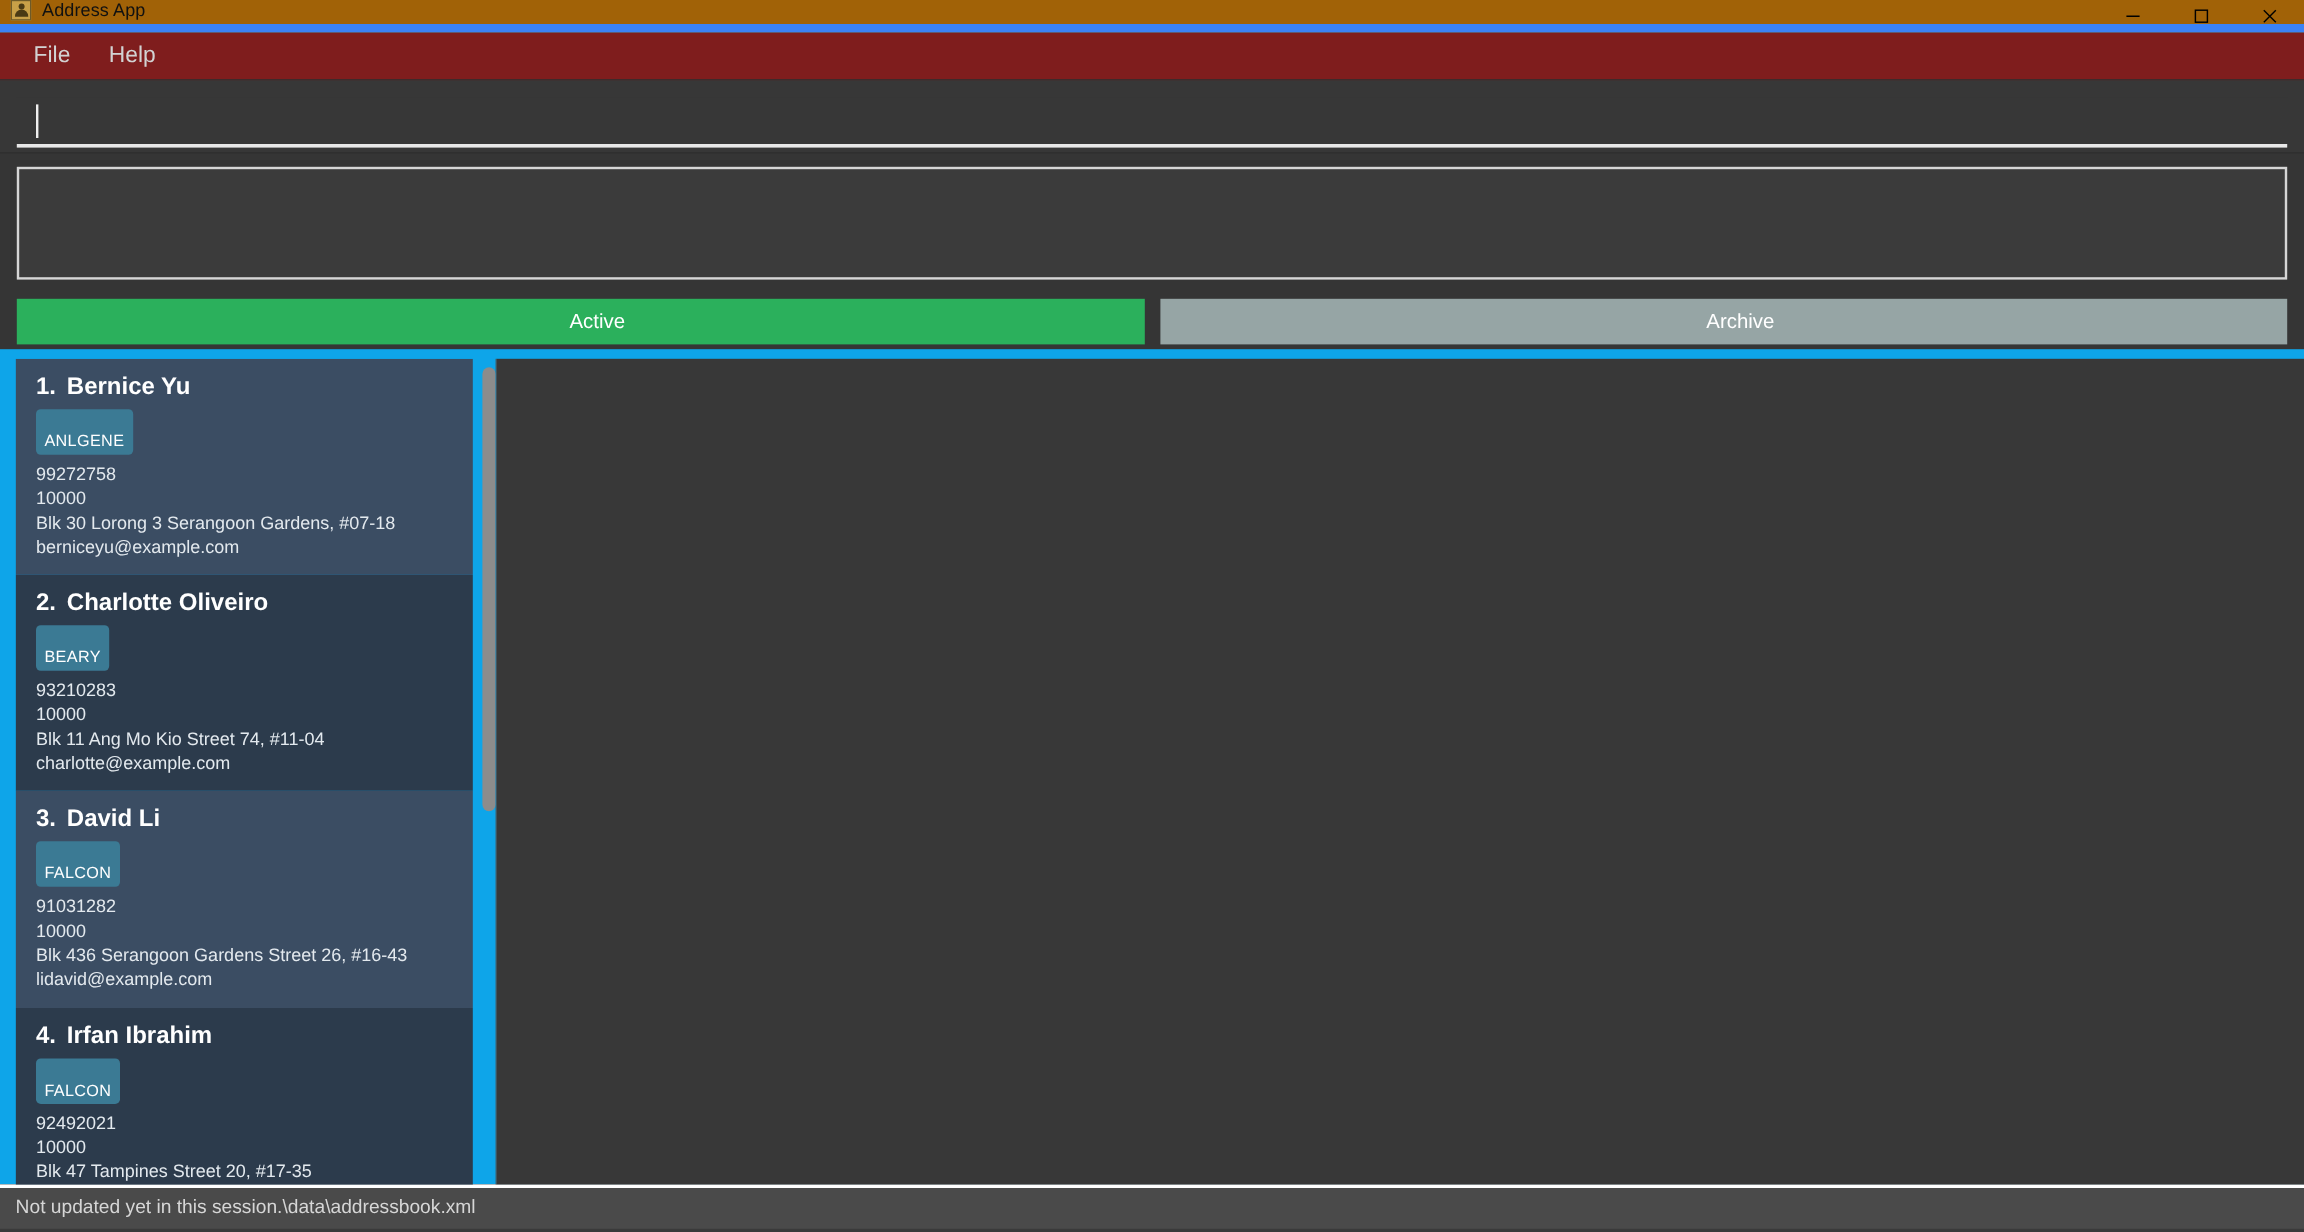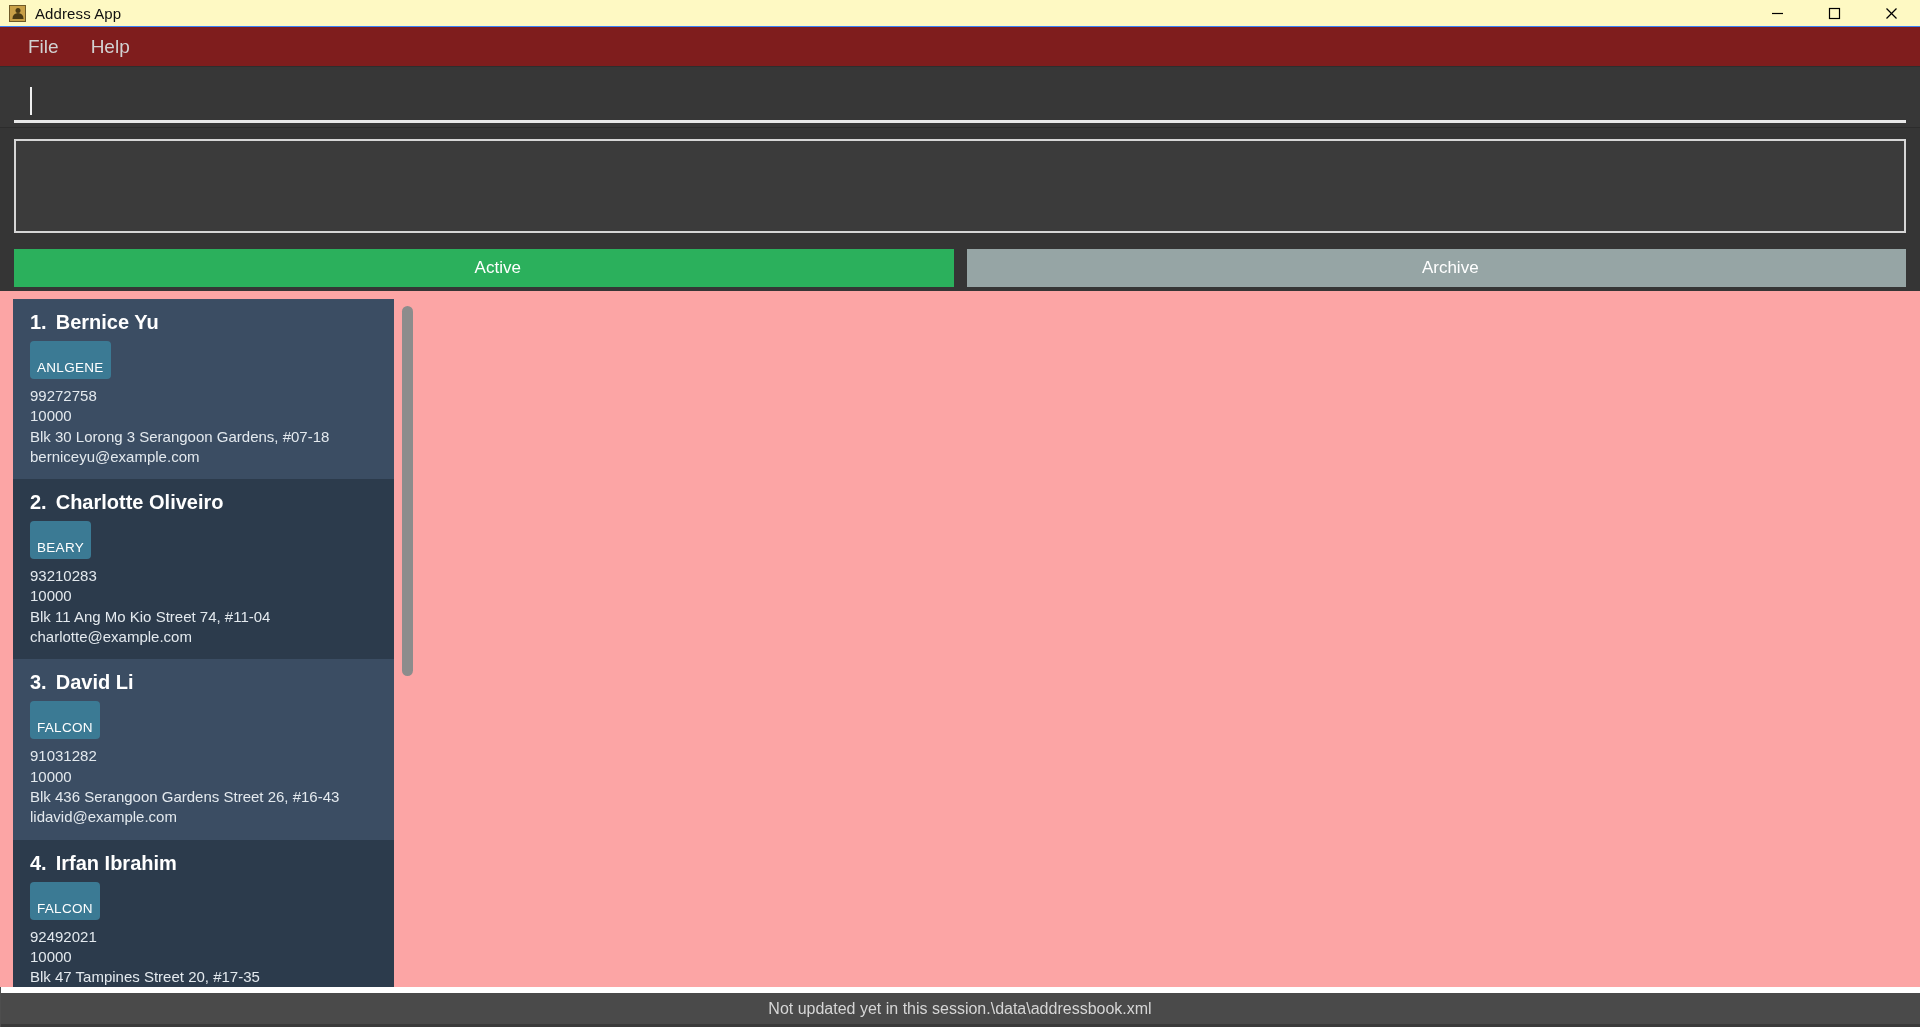--- a/index.html
+++ b/index.html
@@ -8,24 +8,24 @@
     width: 1920px;
     height: 1027px;
     overflow: hidden;
     background: #3a3a3a;
     font-family: "Liberation Sans", sans-serif;
   }
 
   
   .titlebar {
     height: 27px;
-    background: #fef9c3;
-    display: flex;
-    align-items: center;
-    border-bottom: 1px solid #3b82f6;
+    background: #a16207;
+    display: flex;
+    align-items: flex-start;
+    border-bottom: 7px solid #3b82f6;
     position: relative;
   }
   .titlebar-left {
     display: flex;
     align-items: center;
     gap: 9px;
     padding-left: 9px;
   }
   .app-icon {
     width: 17px;
@@ -152,23 +152,22 @@
     font-family: "Liberation Sans", sans-serif;
     padding-left: 28px;
   }
   .tab.active { background: #2bb05c; }
   .tab.inactive { background: #96a5a5; }
 
   
   .main {
     display: flex;
     height: 696px;
-    background: #fca5a5;
+    background: #0ea5e9;
     padding-top: 8px;
-    flex-direction: column;
   }
   .list-panel {
     width: 413px;
     flex: none;
     position: relative;
     padding-left: 13px;
     overflow: hidden;
   }
   .list-scroll {
     height: 688px;
@@ -235,24 +234,24 @@
   }
   .detail-panel {
     flex: 1;
     background: #383838;
   }
 
   
   .statusbar {
     height: 37px;
     background: #4a4a4a;
-    border-top: 6px solid #ffffff;
-    display: flex;
-    align-items: center;
-    justify-content: center;
+    border-top: 3px solid #ffffff;
+    display: flex;
+    align-items: center;
+    justify-content: flex-start;
     padding: 0 13px 0 13px;
   }
   .status-left, .status-right {
     font-size: 16px;
     color: #d6d6d6;
     white-space: nowrap;
   }
 </style>
 </head>
 <body>

